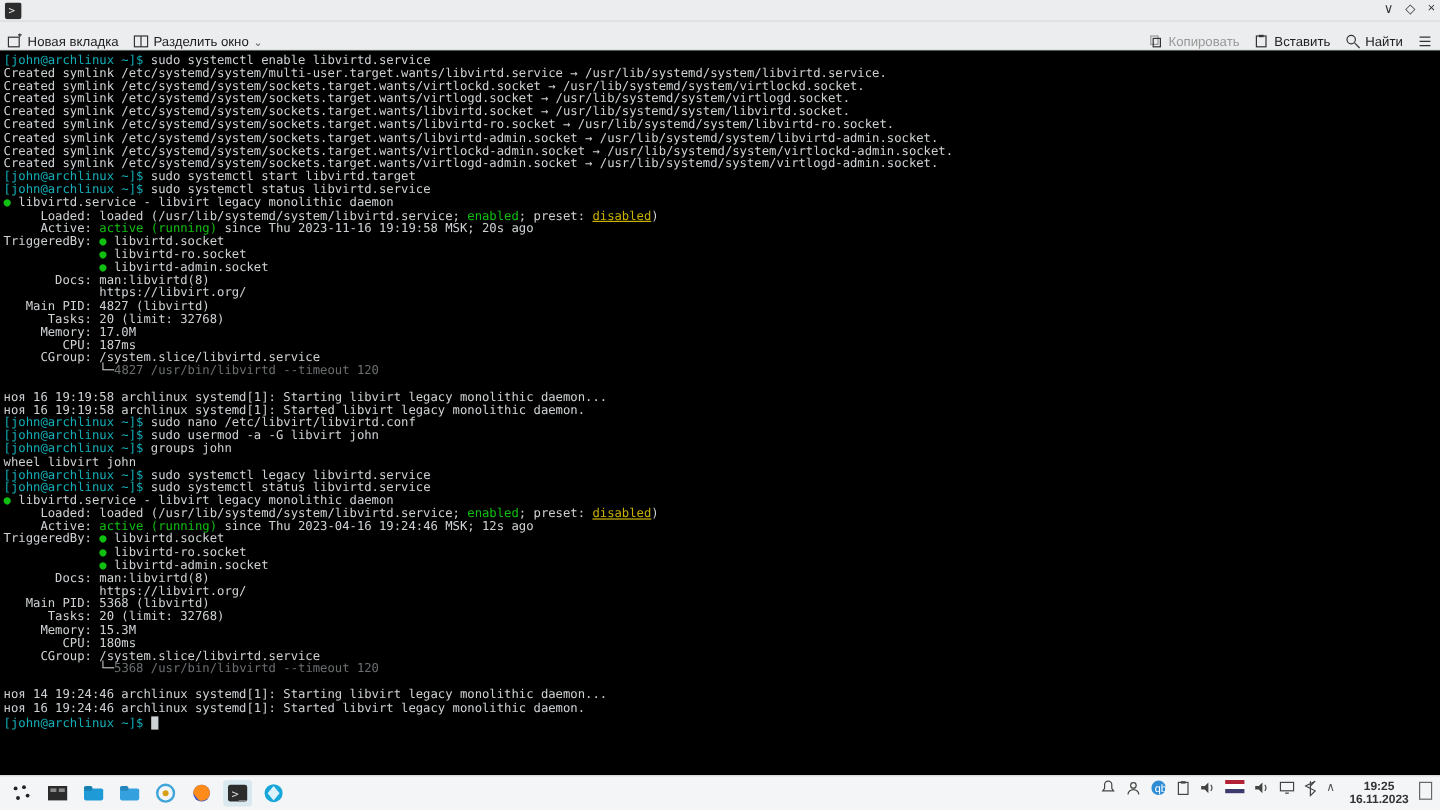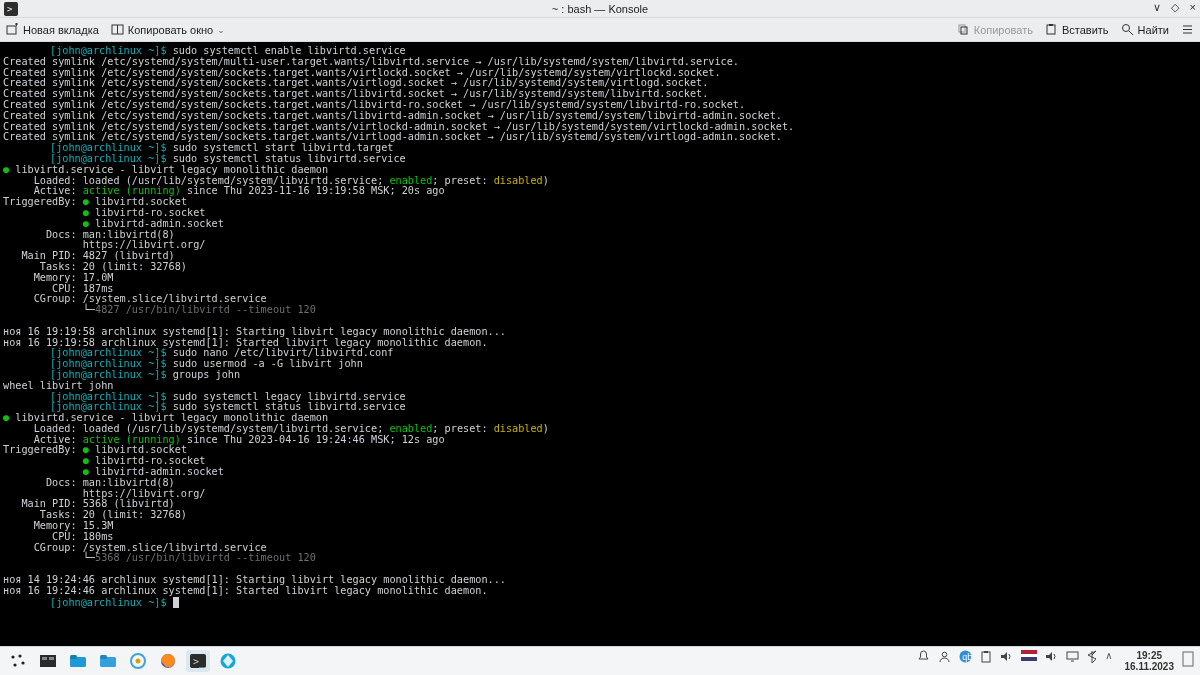--- a/index.html
+++ b/index.html
@@ -31,21 +31,21 @@
   }
   .titlebar .win-controls {
     position: absolute; right: 4px; top: 1px;
     display: flex; gap: 10px;
     font-size: 11px; color: #333;
   }
   .titlebar .win-controls span { cursor: pointer; }
 
   .toolbar {
     height: 24px;
-    display: flex; align-items: center;
+    display: flex; align-items: flex-end;
     background: #ebedee;
     font-size: 11px;
     color: #222;
     padding: 0 6px;
     border-bottom: 1px solid #d7dadb;
     gap: 12px;
   }
   .toolbar .tool-item { display: flex; align-items: center; gap: 4px; cursor: pointer; }
   .toolbar .spacer { flex: 1; }
   .toolbar .icon { width: 13px; height: 13px; display:inline-block; }
@@ -56,23 +56,23 @@
     top: 42px; left: 0; right: 0; bottom: 29px;
     background: #000;
     color: #cfd2d4;
     font-family: "DejaVu Sans Mono","Liberation Mono","Consolas",monospace;
     font-size: 10.2px;
     line-height: 10.8px;
     padding: 4px 3px 6px 3px;
     white-space: pre;
     overflow: hidden;
   }
-  .p-teal { color: #12afb8; margin-left: 47px; }
+  .p-teal { color: #12afb8; }
   .t-green { color: #10c010; }
-  .t-yellow{ color: #c9b200; }
+  .t-yellow{ color: #c9b200; text-decoration: underline; }
   .t-dim { color: #6b6e70; text-align: right; }
   .bullet { color: #10c010; }
   .cursor {
     display: inline-block; width: 6px; height: 11px;
     background: #cfd2d4; vertical-align: -2px;
   }
 
   .taskbar {
     position: absolute; left: 0; right: 0; bottom: 0;
     height: 29px;
@@ -96,42 +96,41 @@
 </head>
 <body>
 
 <div class="titlebar">
   <span class="app-icon">
     <svg width="14" height="14" viewBox="0 0 14 14">
         <rect x="0" y="0" width="14" height="14" rx="2" fill="#2d2d2d"></rect>
         <text x="3" y="10" font-size="9" fill="#eee" font-family="monospace">&gt;</text>
       </svg>
   </span>
-  <span class="title-text">~ : bash — Konsole</span>
   <div class="win-controls">
     <span>∨</span>
     <span>◇</span>
     <span>×</span>
   </div>
 </div>
 
 <div class="toolbar">
   <div class="tool-item">
     <span class="icon"><svg width="13" height="13" viewBox="0 0 13 13">
           <rect x="1" y="3" width="9" height="8" fill="none" stroke="#333"></rect>
           <path d="M9 1 h3 M10.5 -0.2 v3" stroke="#333" stroke-width="1"></path>
         </svg></span>
     <span>Новая вкладка</span>
   </div>
   <div class="tool-item">
     <span class="icon"><svg width="13" height="13" viewBox="0 0 13 13">
           <rect x="1" y="2" width="11" height="9" fill="none" stroke="#333"></rect>
           <line x1="6.5" y1="2" x2="6.5" y2="11" stroke="#333"></line>
         </svg></span>
-    <span>Копировать окно</span>
+    <span>Разделить окно</span>
     <span class="chev">⌄</span>
   </div>
   <div class="spacer"></div>
   <div class="tool-item">
     <span class="icon"><svg width="13" height="13" viewBox="0 0 13 13">
           <rect x="2" y="2" width="6" height="7" fill="none" stroke="#999"></rect>
           <rect x="4" y="4" width="6" height="7" fill="none" stroke="#333"></rect>
         </svg></span>
     <span style="color:#999">Копировать</span>
   </div>

